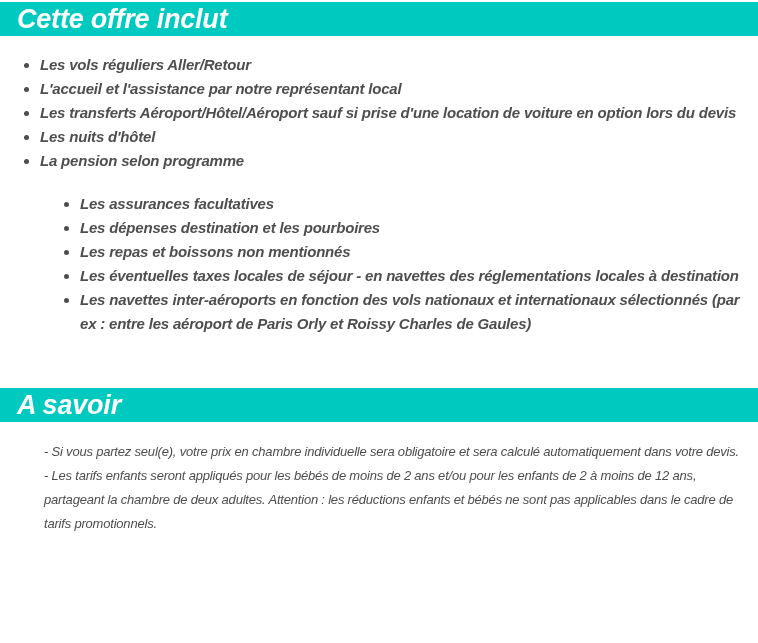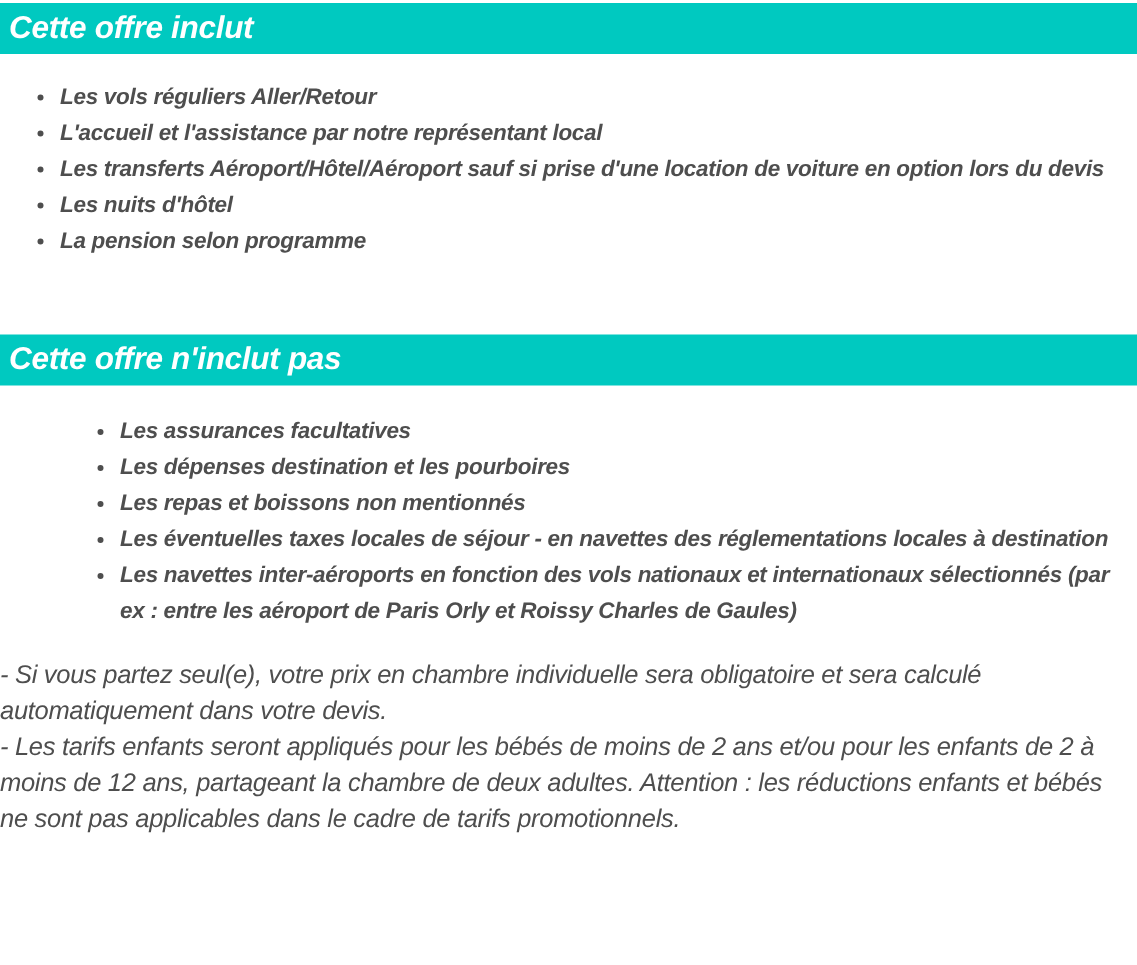--- a/index.html
+++ b/index.html
@@ -17,22 +17,22 @@
     font-style:italic;
     color:var(--text);
     overflow:hidden;
   }
   .page{width:758px;}
   .section-header{
     background:var(--accent);
     color:var(--header-text);
     height:34px;
     line-height:34px;
-    padding-left:6px;
-    font-size:21px;
+    padding-left:17px;
+    font-size:27px;
     font-weight:bold;
     font-style:italic;
     letter-spacing:-0.2px;
   }
   .section-header.first{margin-top:2px;}
   .section-header.second{margin-top:50px;}
   .section-header.third{margin-top:52px;}
   ul.offer-list{
     margin:17px 0 0 0;
     padding:0 4px 0 40px;
@@ -45,50 +45,51 @@
     color:var(--text);
     font-weight:bold;
   }
   ul.second-list{margin-top:19px;margin-left:40px;}
   .notes{
     margin-top:18px;
     padding:0 2px 0 0;
   }
   .notes p{
     margin:0;
-    font-size:17px;
+    font-size:13px;
     line-height:24px;
     letter-spacing:-0.2px;
     color:var(--text);
+    padding-left:44px;
   }
 </style>
 </head>
 <body>
 
 <div class="page">
 
   <div class="section-header first">Cette offre inclut</div>
 
   <ul class="offer-list">
     <li>Les vols réguliers Aller/Retour</li>
     <li>L'accueil et l'assistance par notre représentant local</li>
     <li>Les transferts Aéroport/Hôtel/Aéroport sauf si prise d'une location de voiture en option lors du devis</li>
     <li>Les nuits d'hôtel</li>
     <li>La pension selon programme</li>
   </ul>
 
-  <div class="section-header second">Cette offre n'inclut pas</div>
 
   <ul class="offer-list second-list">
     <li>Les assurances facultatives</li>
     <li>Les dépenses destination et les pourboires</li>
     <li>Les repas et boissons non mentionnés</li>
     <li>Les éventuelles taxes locales de séjour - en navettes des réglementations locales à destination</li>
     <li>Les navettes inter-aéroports en fonction des vols nationaux et internationaux sélectionnés (par ex : entre les aéroport de Paris Orly et Roissy Charles de Gaules)</li>
   </ul>
 
+  <div class="section-header third">A savoir</div>
 
   <div class="notes">
     <p>- Si vous partez seul(e), votre prix en chambre individuelle sera obligatoire et sera calculé automatiquement dans votre devis.</p>
     <p>- Les tarifs enfants seront appliqués pour les bébés de moins de 2 ans et/ou pour les enfants de 2 à moins de 12 ans, partageant la chambre de deux adultes. Attention : les réductions enfants et bébés ne sont pas applicables dans le cadre de tarifs promotionnels.</p>
   </div>
 
 </div>
 
 </body></html>

